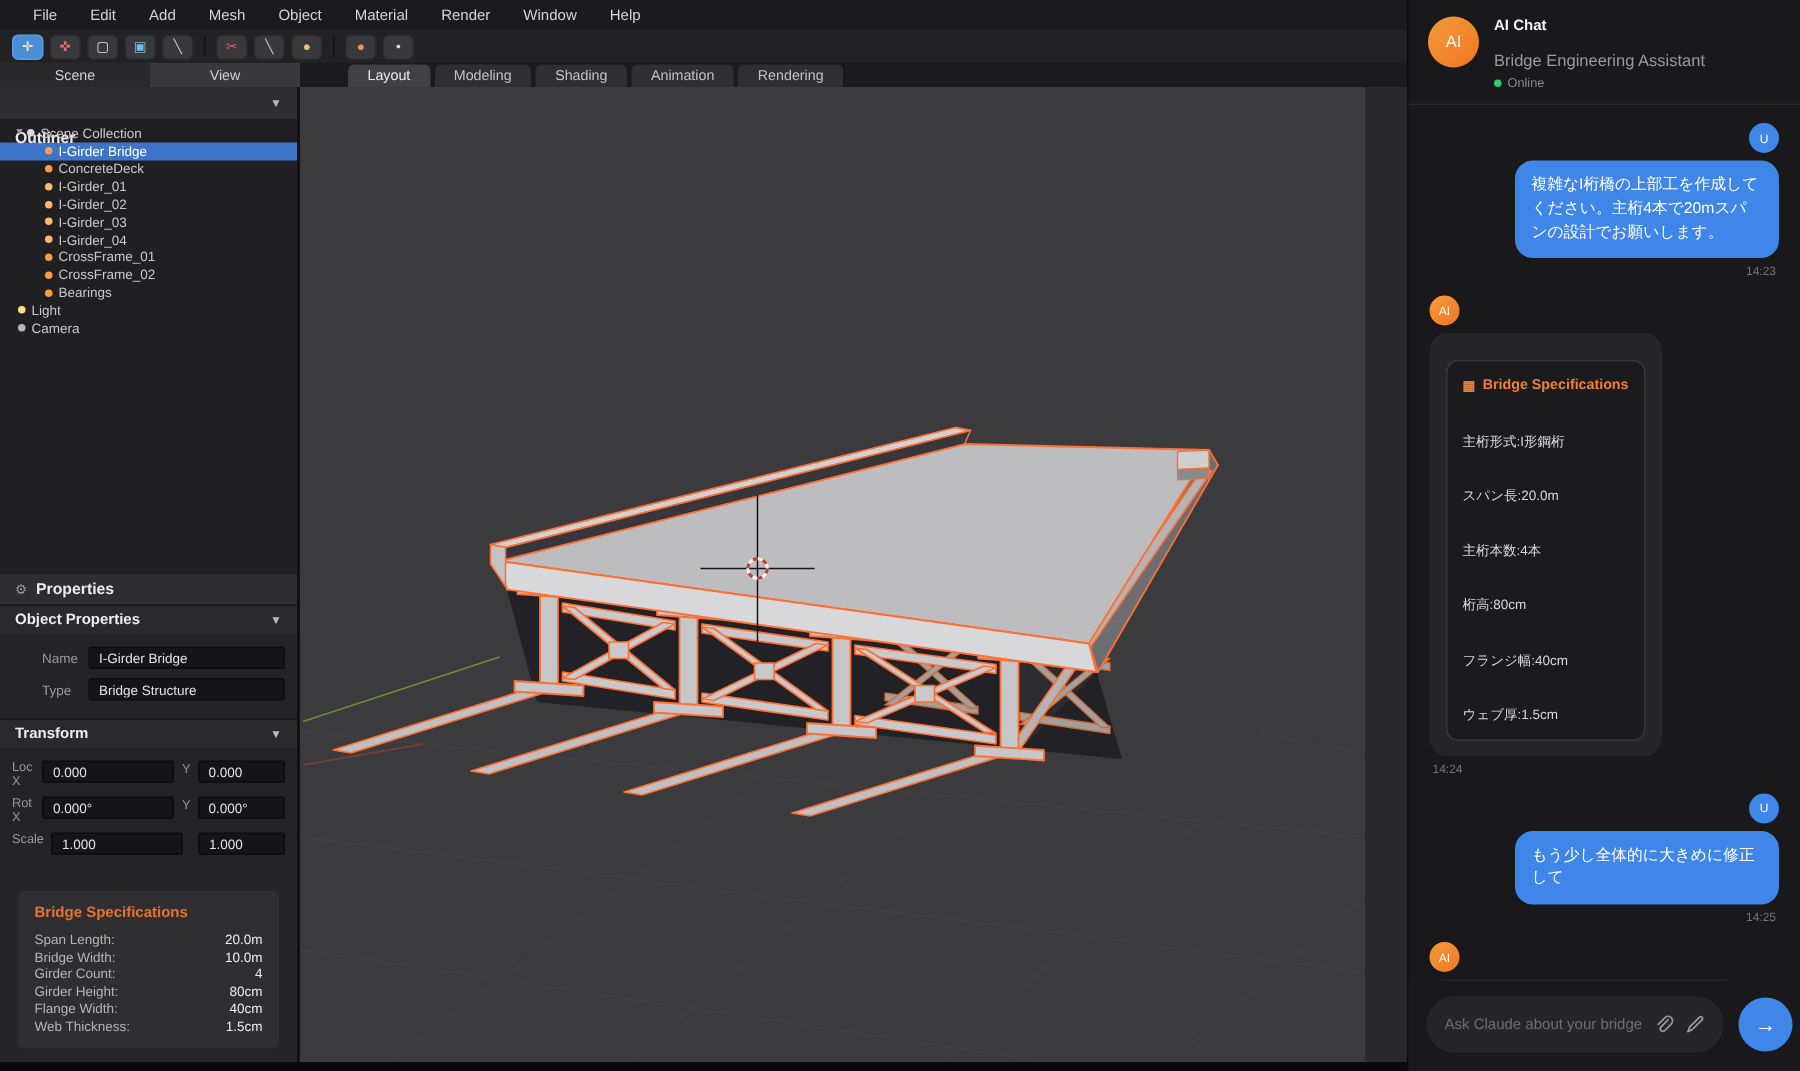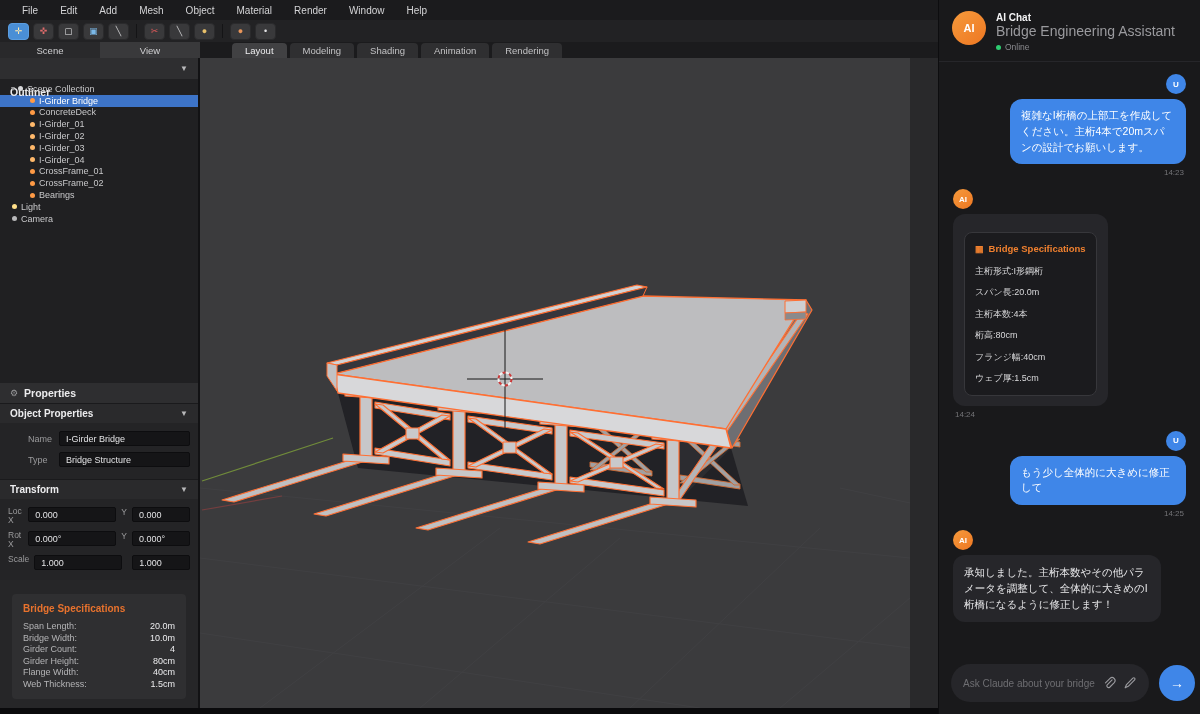--- a/index.html
+++ b/index.html
@@ -68,43 +68,43 @@
   .bottom-strip { position:absolute; left:0; top:708px; width:938px; height:6px; background:#0a0a0c; }
 
   
   .viewport { position:absolute; left:200px; top:58px; width:710px; height:650px; background:#3b3b3d; overflow:hidden; }
   .gapstrip { position:absolute; left:910px; top:58px; width:28px; height:650px; background:#29292b; }
 
   
   .chat { position:absolute; left:938px; top:0; width:262px; height:714px; background:#19191b;
     display:flex; flex-direction:column; border-left:1px solid #0d0d0f; }
   .chat-hd { padding:11px 13px 9px 13px; display:flex; gap:10px; border-bottom:1px solid #26262a; }
-  .av { border-radius:50%; display:flex; align-items:center; justify-content:center; color:#fff; font-weight:bold; flex:none; }
+  .av { border-radius:50%; display:flex; align-items:center; justify-content:center; color:#fff; font-weight:normal; flex:none; }
   .av-ai { background:linear-gradient(140deg,#f59a3c,#ee7722); }
   .av-u  { background:#3f86e8; }
   .chat-hd .av { width:34px; height:34px; font-size:11px; }
   .chat-hd .t1 { font-size:10px; font-weight:bold; color:#f2f2f4; margin-top:1px; }
-  .chat-hd .t2 { font-size:14px; color:#9a9a9e; margin-top:0; }
+  .chat-hd .t2 { font-size:11px; color:#9a9a9e; margin-top:12px; }
   .chat-hd .t3 { font-size:8.5px; color:#8a8a8e; margin-top:3px; display:flex; align-items:center; gap:4px; }
   .online-dot { width:5px; height:5px; border-radius:50%; background:#2ecc71; display:inline-block; }
 
   .msgs { flex:1; overflow:hidden; padding:12px 14px 0 14px; }
   .msg-u { display:flex; flex-direction:column; align-items:flex-end; }
   .msg-a { display:flex; flex-direction:column; align-items:flex-start; }
   .msg-av { width:20px; height:20px; font-size:8px; margin-bottom:5px; }
   .bub-u { background:#3f86e8; color:#fff; border-radius:12px; padding:9px 11px;
     font-size:10.5px; line-height:1.5; max-width:176px; }
   .bub-a { background:#26262a; color:#e8e8ea; border-radius:12px; padding:10px 11px;
     font-size:10.5px; line-height:1.5; max-width:208px; }
   .tstamp { font-size:8px; color:#737377; margin:4px 2px 12px 2px; }
 
   .spec-mini { margin-top:8px; background:#1b1b1e; border:1px solid #37373b; border-radius:8px; padding:9px 10px; }
   .spec-mini h5 { font-size:9.5px; color:#f0802f; display:flex; gap:5px; align-items:center; }
   .spec-mini .mini-ico { font-size:9px; }
-  .spec-mini .srow { font-size:9px; color:#d8d8da; margin-top:8px; }
+  .spec-mini .srow { font-size:9px; color:#d8d8da; margin-top:23px; }
   .outro { margin-top:9px; }
 
   .chat-input { flex:none; padding:10px 12px 12px 12px; display:flex; gap:10px; align-items:center; background:#19191b; }
   .pill { flex:1; height:38px; background:#26262a; border-radius:19px; display:flex; align-items:center; padding:0 12px; }
   .pill input { flex:1; background:transparent; border:none; outline:none; color:#d0d0d2;
     font-size:10px; font-family:"Liberation Sans",sans-serif; }
   .pill input::placeholder { color:#6e6e72; }
   .pill .mini-icon { width:14px; height:14px; margin-left:7px; flex:none; }
   .send-btn { width:36px; height:36px; border-radius:50%; background:#3f86e8; border:none;
     color:#fff; font-size:14px; display:flex; align-items:center; justify-content:center; flex:none; }

